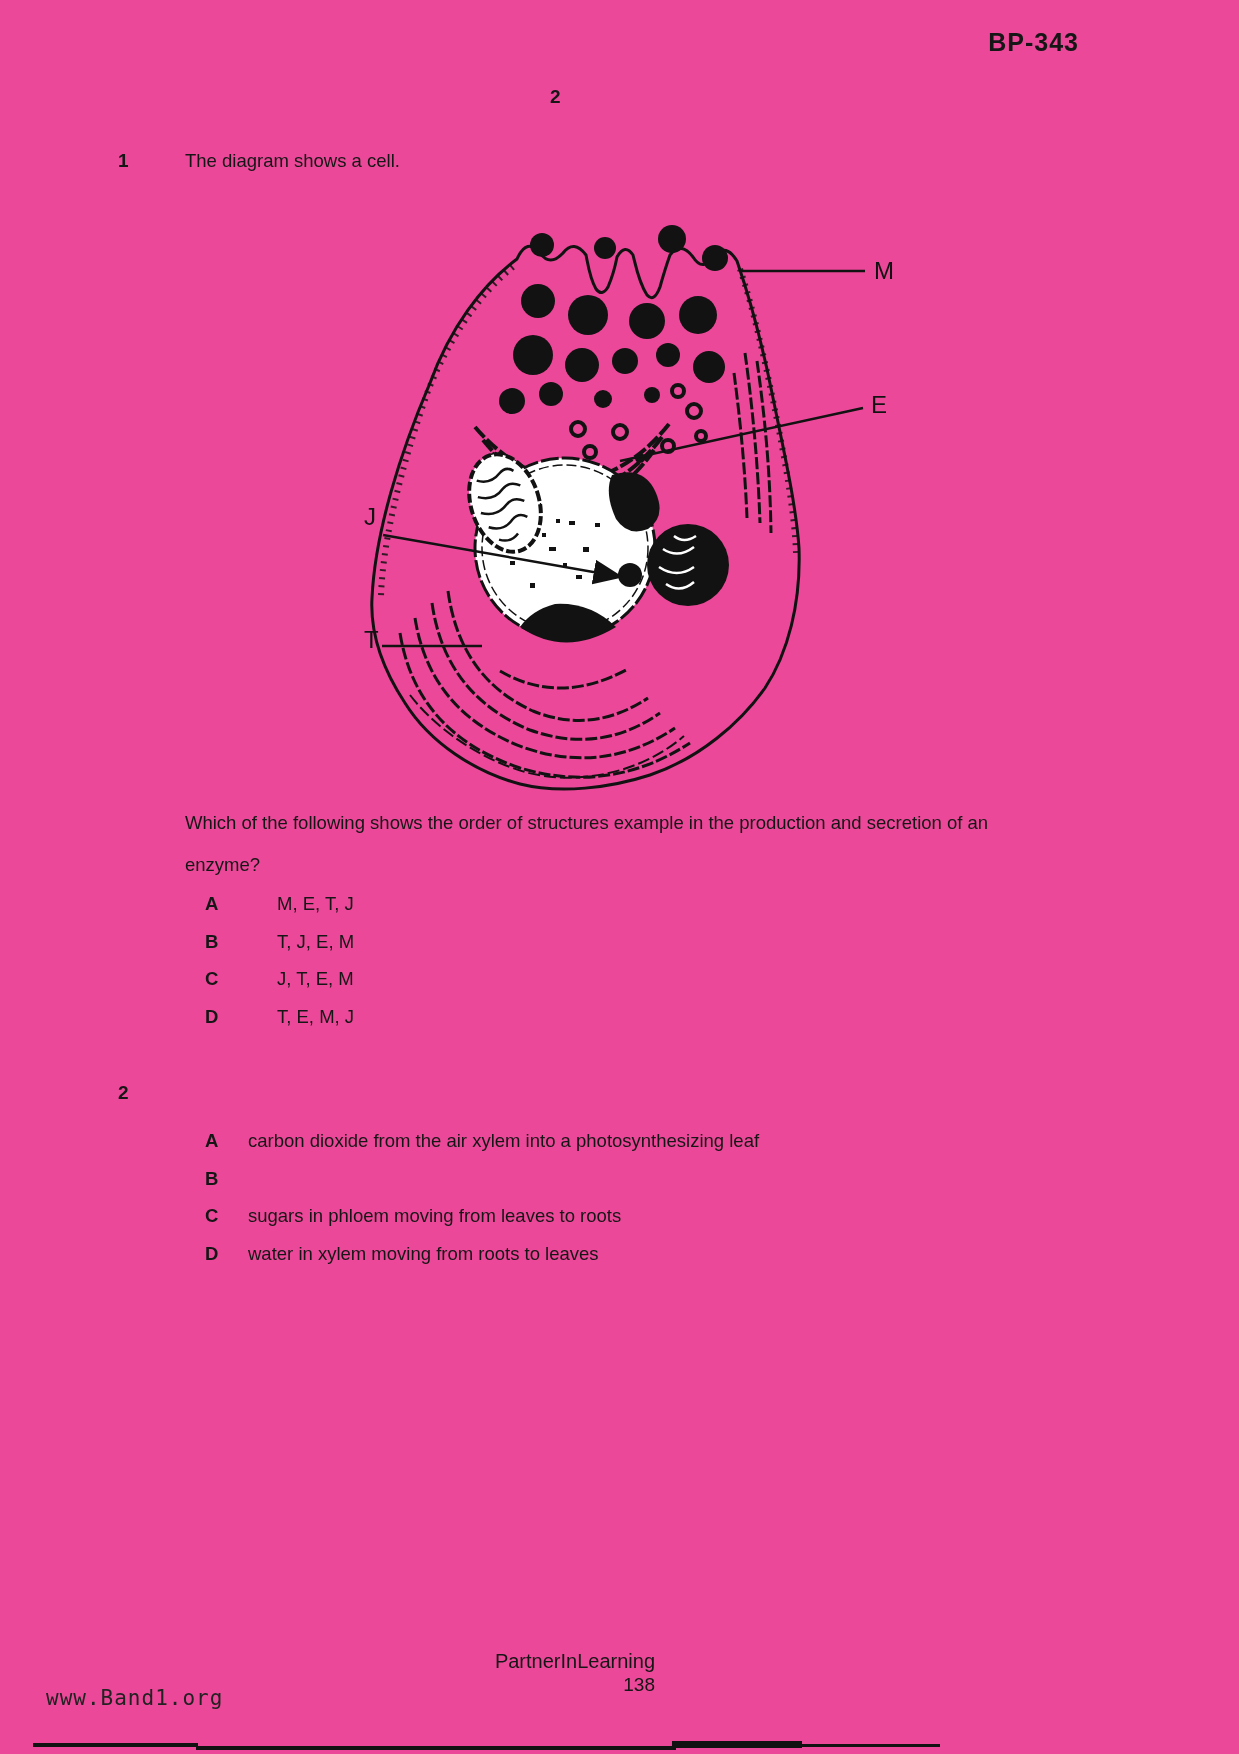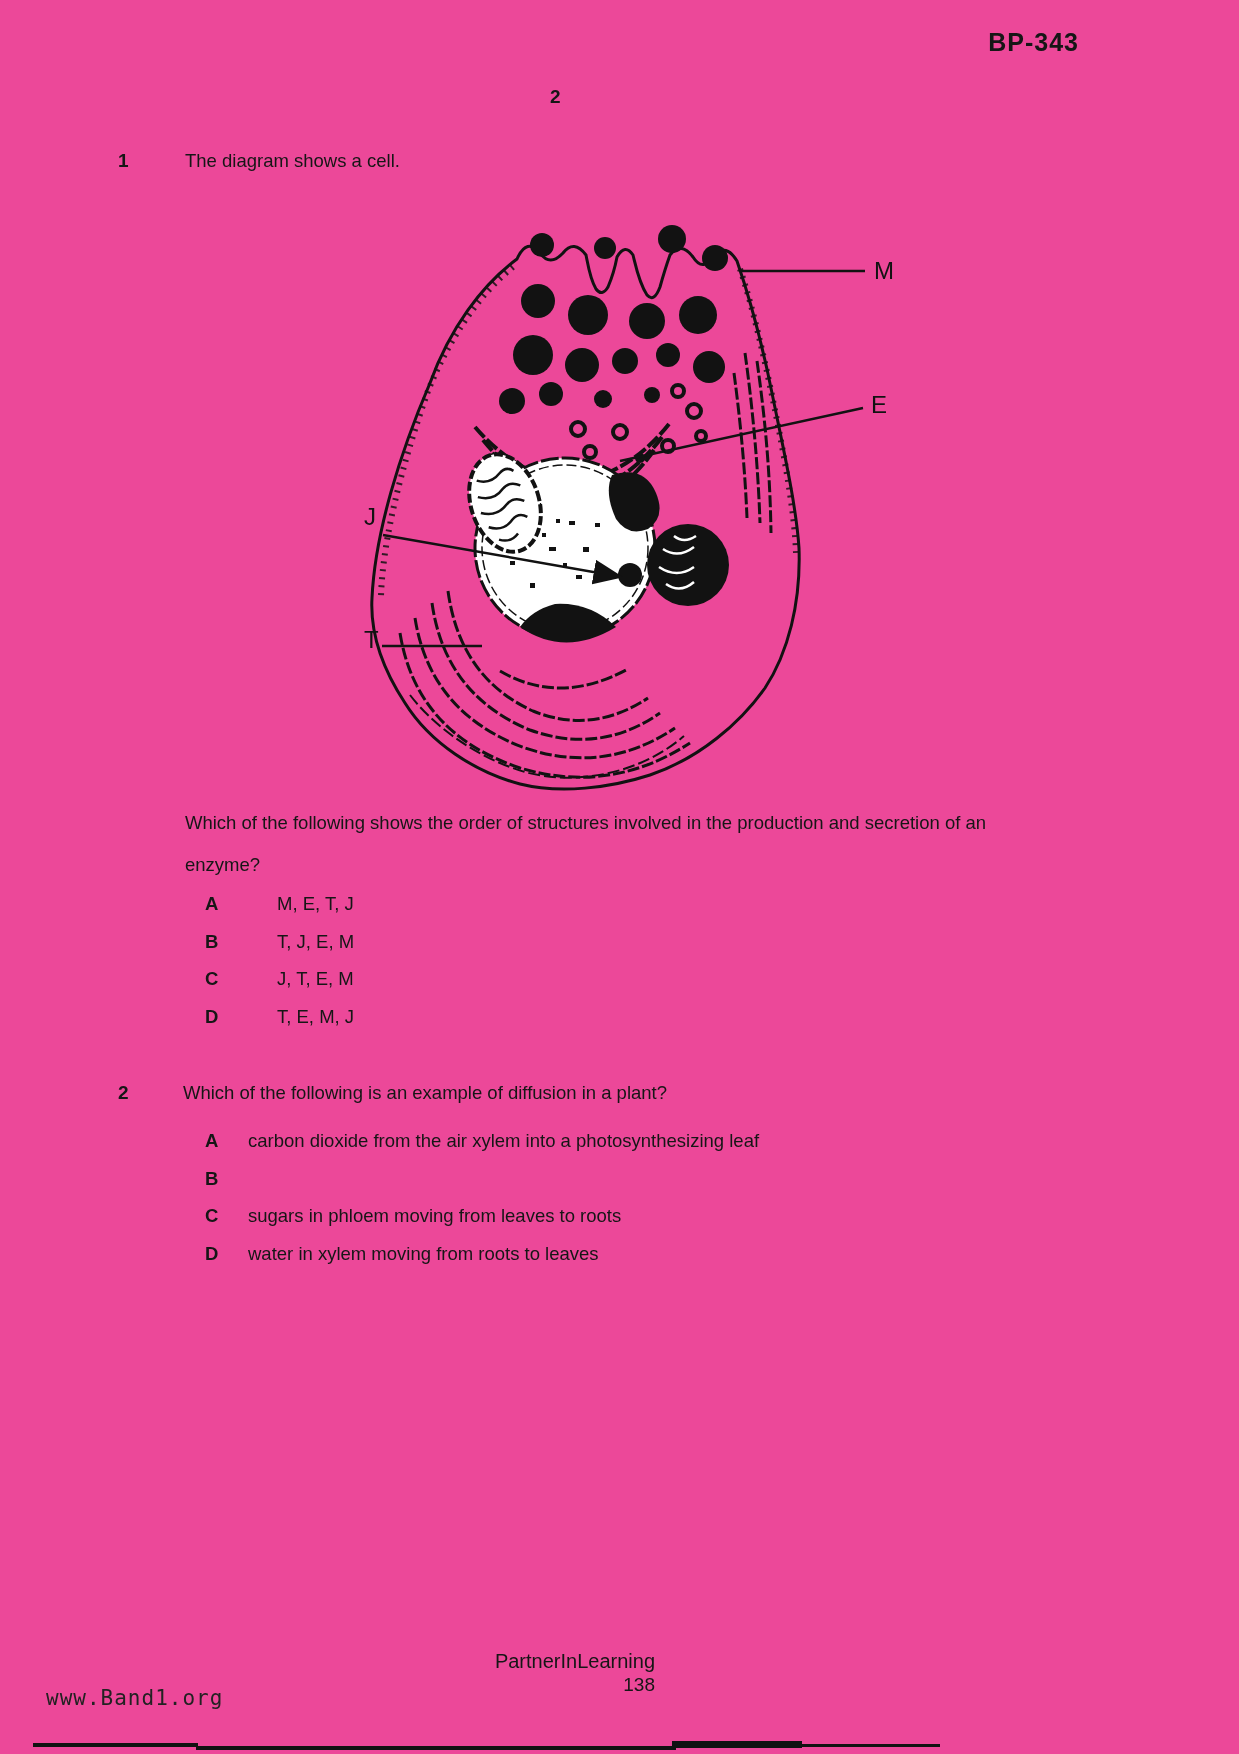--- a/index.html
+++ b/index.html
@@ -162,21 +162,21 @@
     <line x1="543" y1="205" x2="300" y2="258" stroke="#121212" stroke-width="2.5"></line>
     <line x1="63" y1="332" x2="296" y2="373" stroke="#121212" stroke-width="2.5" marker-end="url(#arrow)"></line>
     <line x1="62" y1="443" x2="162" y2="443" stroke="#121212" stroke-width="2.5"></line>
 
     <text x="554" y="76" font-size="24" fill="#121212">M</text>
     <text x="551" y="210" font-size="24" fill="#121212">E</text>
     <text x="44" y="322" font-size="24" fill="#121212">J</text>
     <text x="44" y="445" font-size="24" fill="#121212">T</text>
   </svg>
 
-  <div class="abs question-block" style="top:802px;left:185px;">Which of the following shows the order of structures involved in the production and secretion of an enzyme?</div>
+  <div class="abs question-block" style="top:802px;left:185px;">Which of the following shows the order of structures example in the production and secretion of an enzyme?</div>
 
   <div class="abs options" style="top:893px;left:205px;">
     <div class="opt-row">
       <span class="opt-letter q1-letter">A</span>
       <span class="opt-text">M, E, T, J</span>
     </div>
     <div class="opt-row">
       <span class="opt-letter q1-letter">B</span>
       <span class="opt-text">T, J, E, M</span>
     </div>
@@ -184,21 +184,20 @@
       <span class="opt-letter q1-letter">C</span>
       <span class="opt-text">J, T, E, M</span>
     </div>
     <div class="opt-row">
       <span class="opt-letter q1-letter">D</span>
       <span class="opt-text">T, E, M, J</span>
     </div>
   </div>
 
   <div class="abs qnum" style="top:1082px;left:118px;">2</div>
-  <div class="abs qtext" style="top:1082px;left:183px;">Which of the following is an example of diffusion in a plant?</div>
 
   <div class="abs options" style="top:1130px;left:205px;">
     <div class="opt-row">
       <span class="opt-letter q2-letter">A</span>
       <span class="opt-text">carbon dioxide from the air xylem into a photosynthesizing leaf</span>
     </div>
     <div class="opt-row">
       <span class="opt-letter q2-letter">B</span>
     </div>
     <div class="opt-row">

